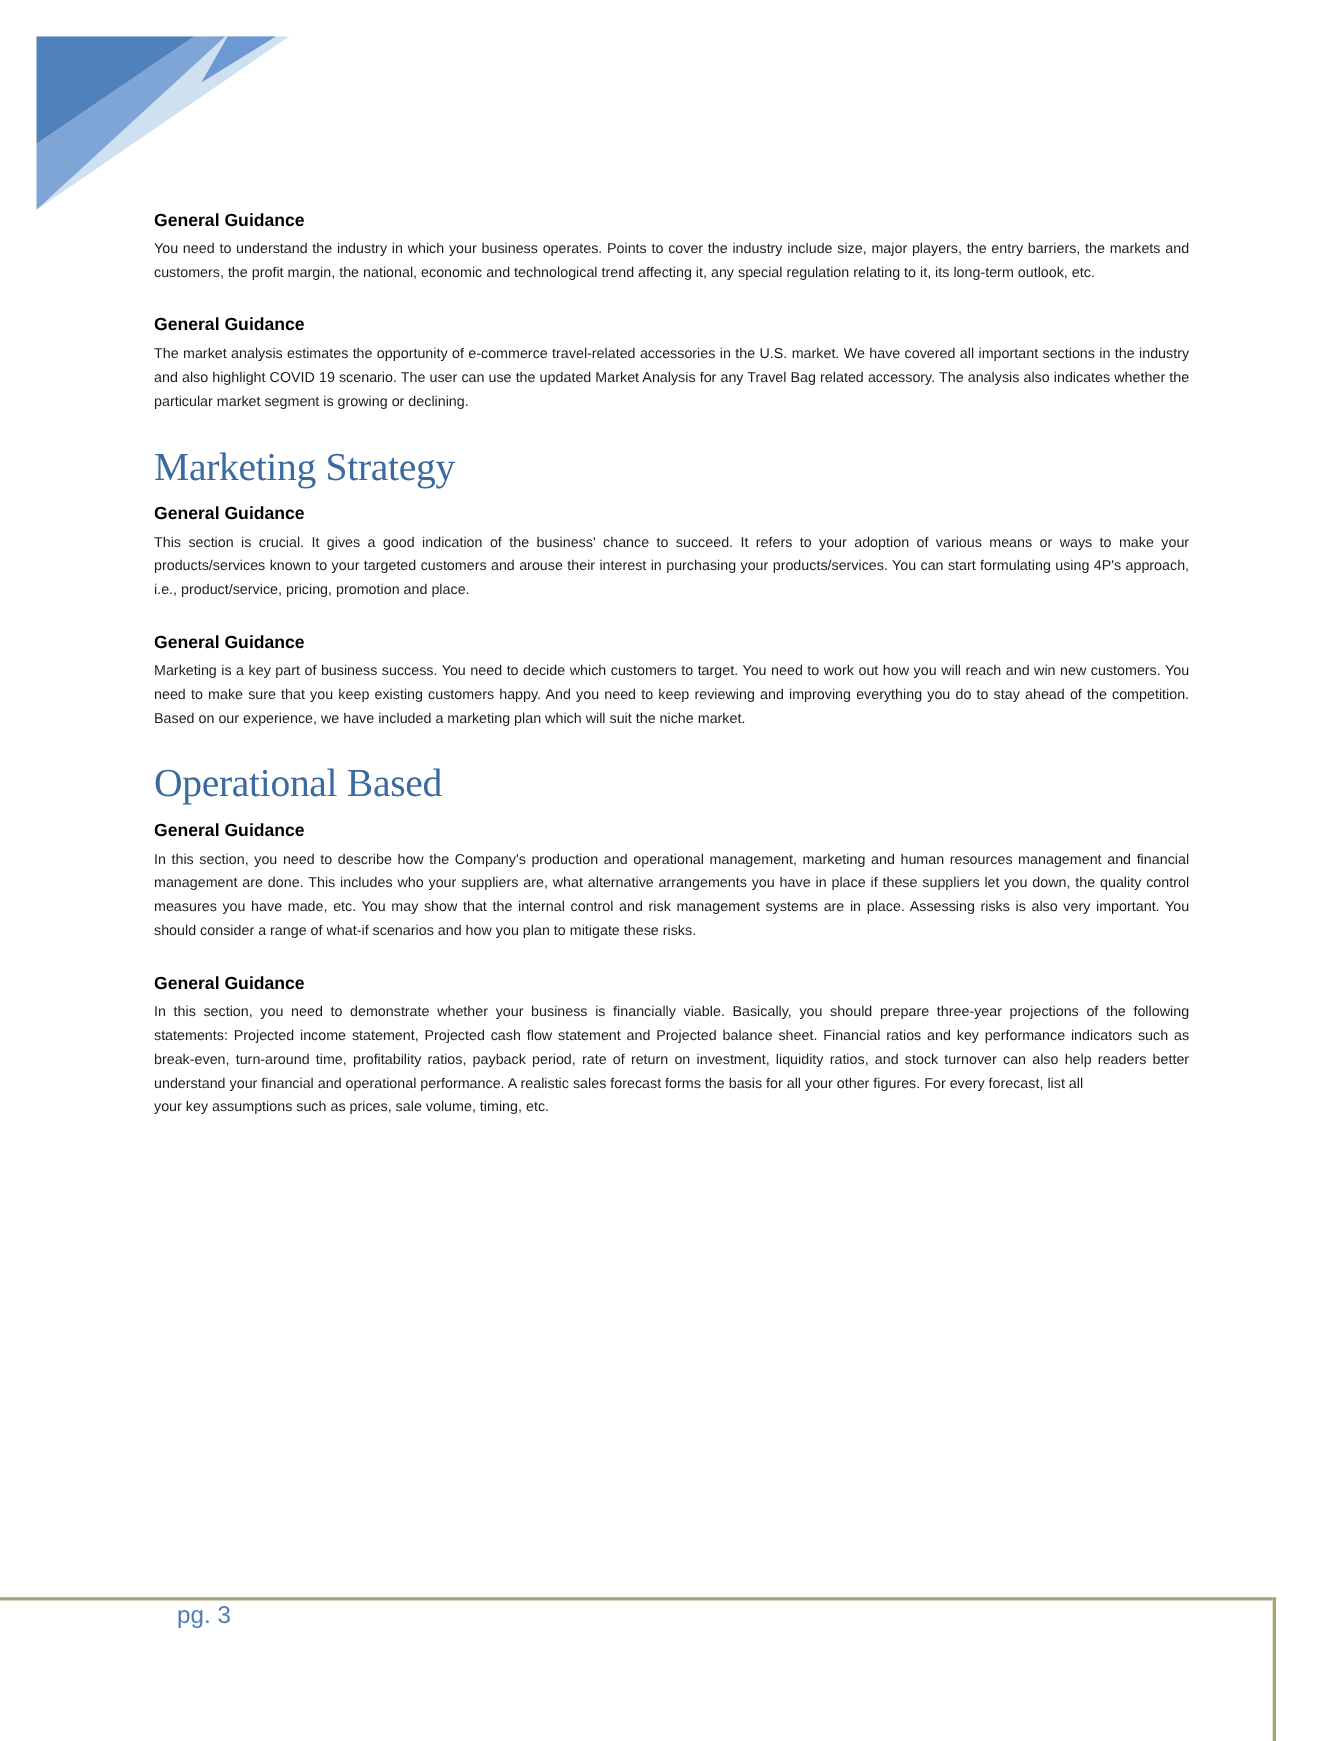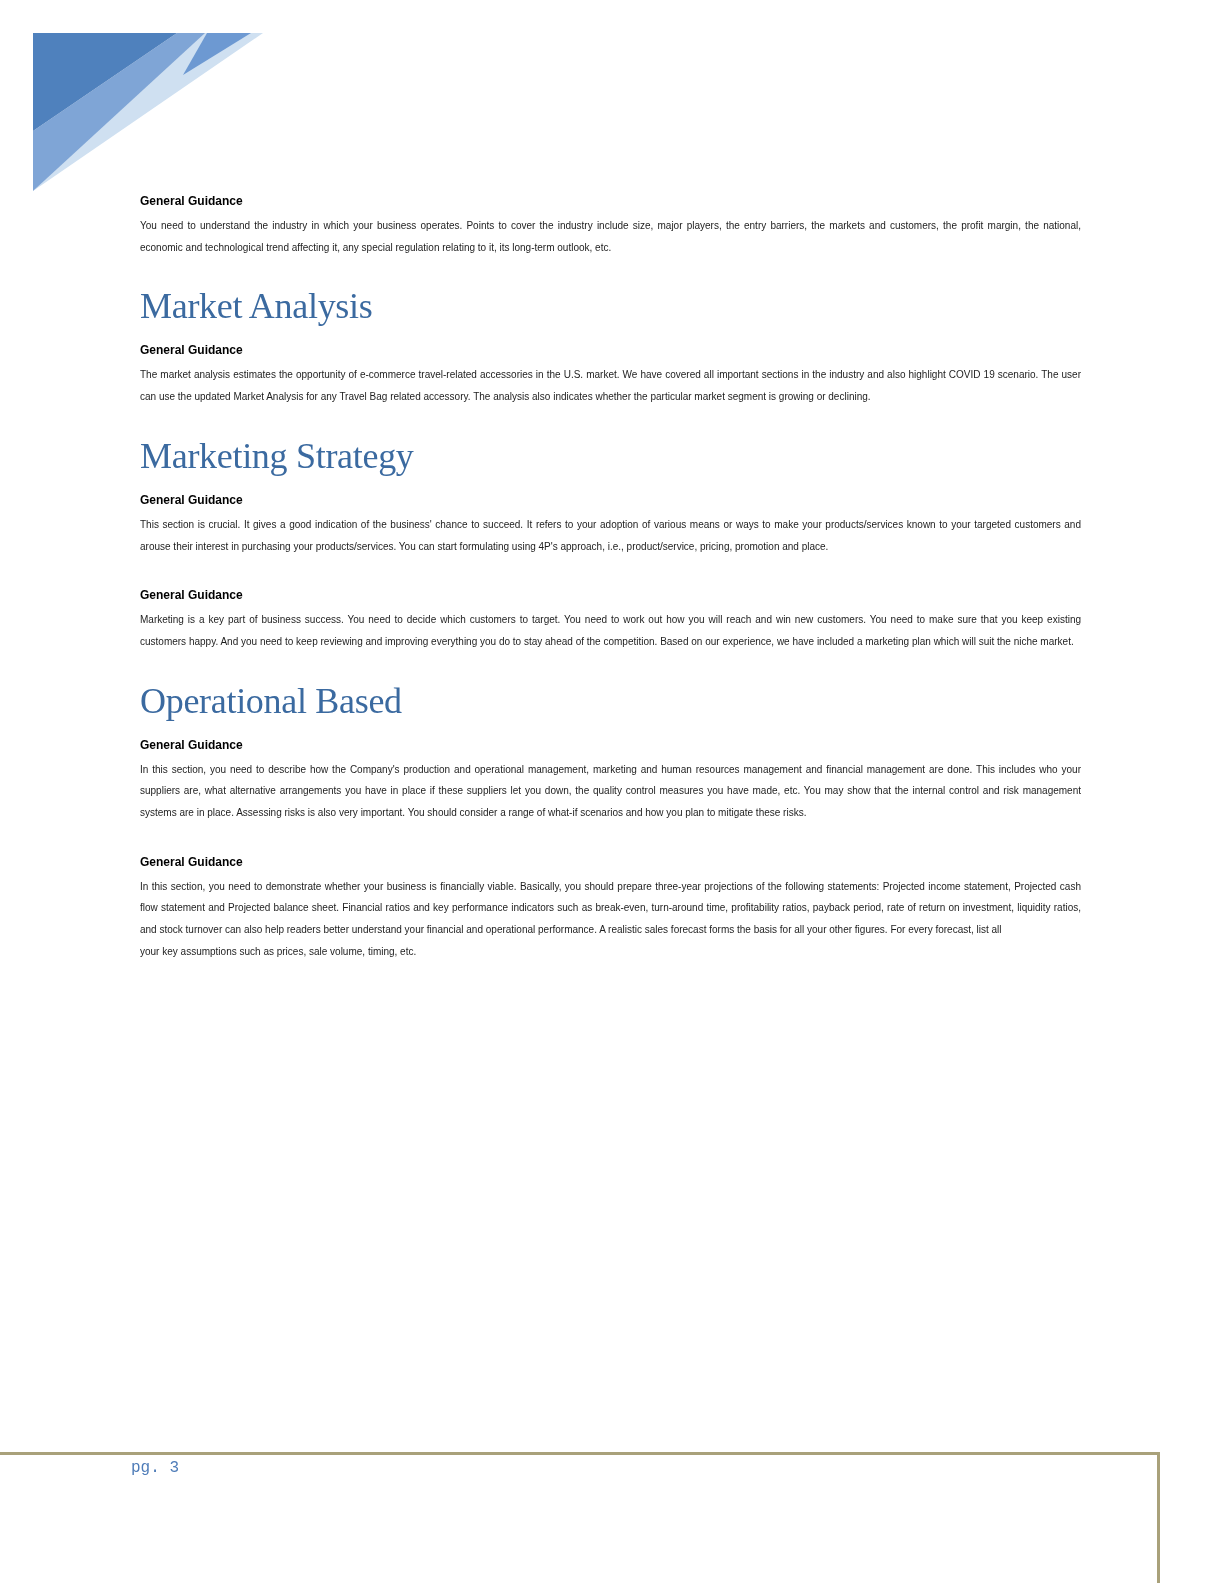--- a/index.html
+++ b/index.html
@@ -37,28 +37,28 @@
     letter-spacing: -0.3px;
     color: var(--c-heading, #3b6aa0);
     margin: 0 0 14px 0;
   }
 
   .section--financial .section-title { margin-bottom: 46px; }
 
   .guidance-label {
     font-family: "Liberation Sans", sans-serif;
     font-weight: 700;
-    font-size: 12px;
+    font-size: 16px;
     line-height: 20px;
     color: #000000;
     margin: 0 0 4px 0;
   }
 
   .guidance-text {
-    font-size: 10px;
+    font-size: 13px;
     line-height: 21.7px;
     text-align: justify;
     white-space: pre-line;
     margin: 0;
     color: var(--c-body, #1d1d1d);
   }
 
   
   .footer-rule-h {
     position: absolute;
@@ -68,23 +68,23 @@
   }
   .footer-rule-v {
     position: absolute;
     left: 1157px; top: 1452px;
     width: 3px; height: 131px;
     background: var(--c-rule, #a9a17a);
   }
 
   .page-label {
     position: absolute;
-    left: 131px; top: 1457px;
-    font-family: Liberation Mono, monospace;
-    font-size: 16px;
+    left: 161px; top: 1457px;
+    font-family: Liberation Sans, sans-serif;
+    font-size: 22px;
     line-height: 22px;
     color: var(--c-pagelabel, #4e7cb8);
   }
 </style>
 </head>
 <body>
 
 <svg class="flourish" viewBox="0 0 230 160" aria-hidden="true">
   <polygon points="160,0 230,0 0,158" style="fill:var(--tri-light,#CFE0F1)"></polygon>
   <polygon points="144,0 172,0 0,158 0,98" style="fill:var(--tri-medium,#7FA5D6)"></polygon>
@@ -93,21 +93,20 @@
 </svg>
 
 <main class="doc-main">
 
   <section class="section">
     <h2 class="guidance-label">General Guidance</h2>
     <p class="guidance-text">You need to understand the industry in which your business operates. Points to cover the industry include size, major players, the entry barriers, the markets and customers, the profit margin, the national, economic and technological trend affecting it, any special regulation relating to it, its long-term outlook, etc.</p>
   </section>
 
   <section class="section">
-    <h1 class="section-title">Market Analysis</h1>
     <h2 class="guidance-label">General Guidance</h2>
     <p class="guidance-text">The market analysis estimates the opportunity of e-commerce travel-related accessories in the U.S. market. We have covered all important sections in the industry and also highlight COVID 19 scenario. The user can use the updated Market Analysis for any Travel Bag related accessory. The analysis also indicates whether the particular market segment is growing or declining.</p>
   </section>
 
   <section class="section">
     <h1 class="section-title">Marketing Strategy</h1>
     <h2 class="guidance-label">General Guidance</h2>
     <p class="guidance-text">This section is crucial. It gives a good indication of the business' chance to succeed. It refers to your adoption of various means or ways to make your products/services known to your targeted customers and arouse their interest in purchasing your products/services. You can start formulating using 4P's approach, i.e., product/service, pricing, promotion and place.</p>
   </section>
 

